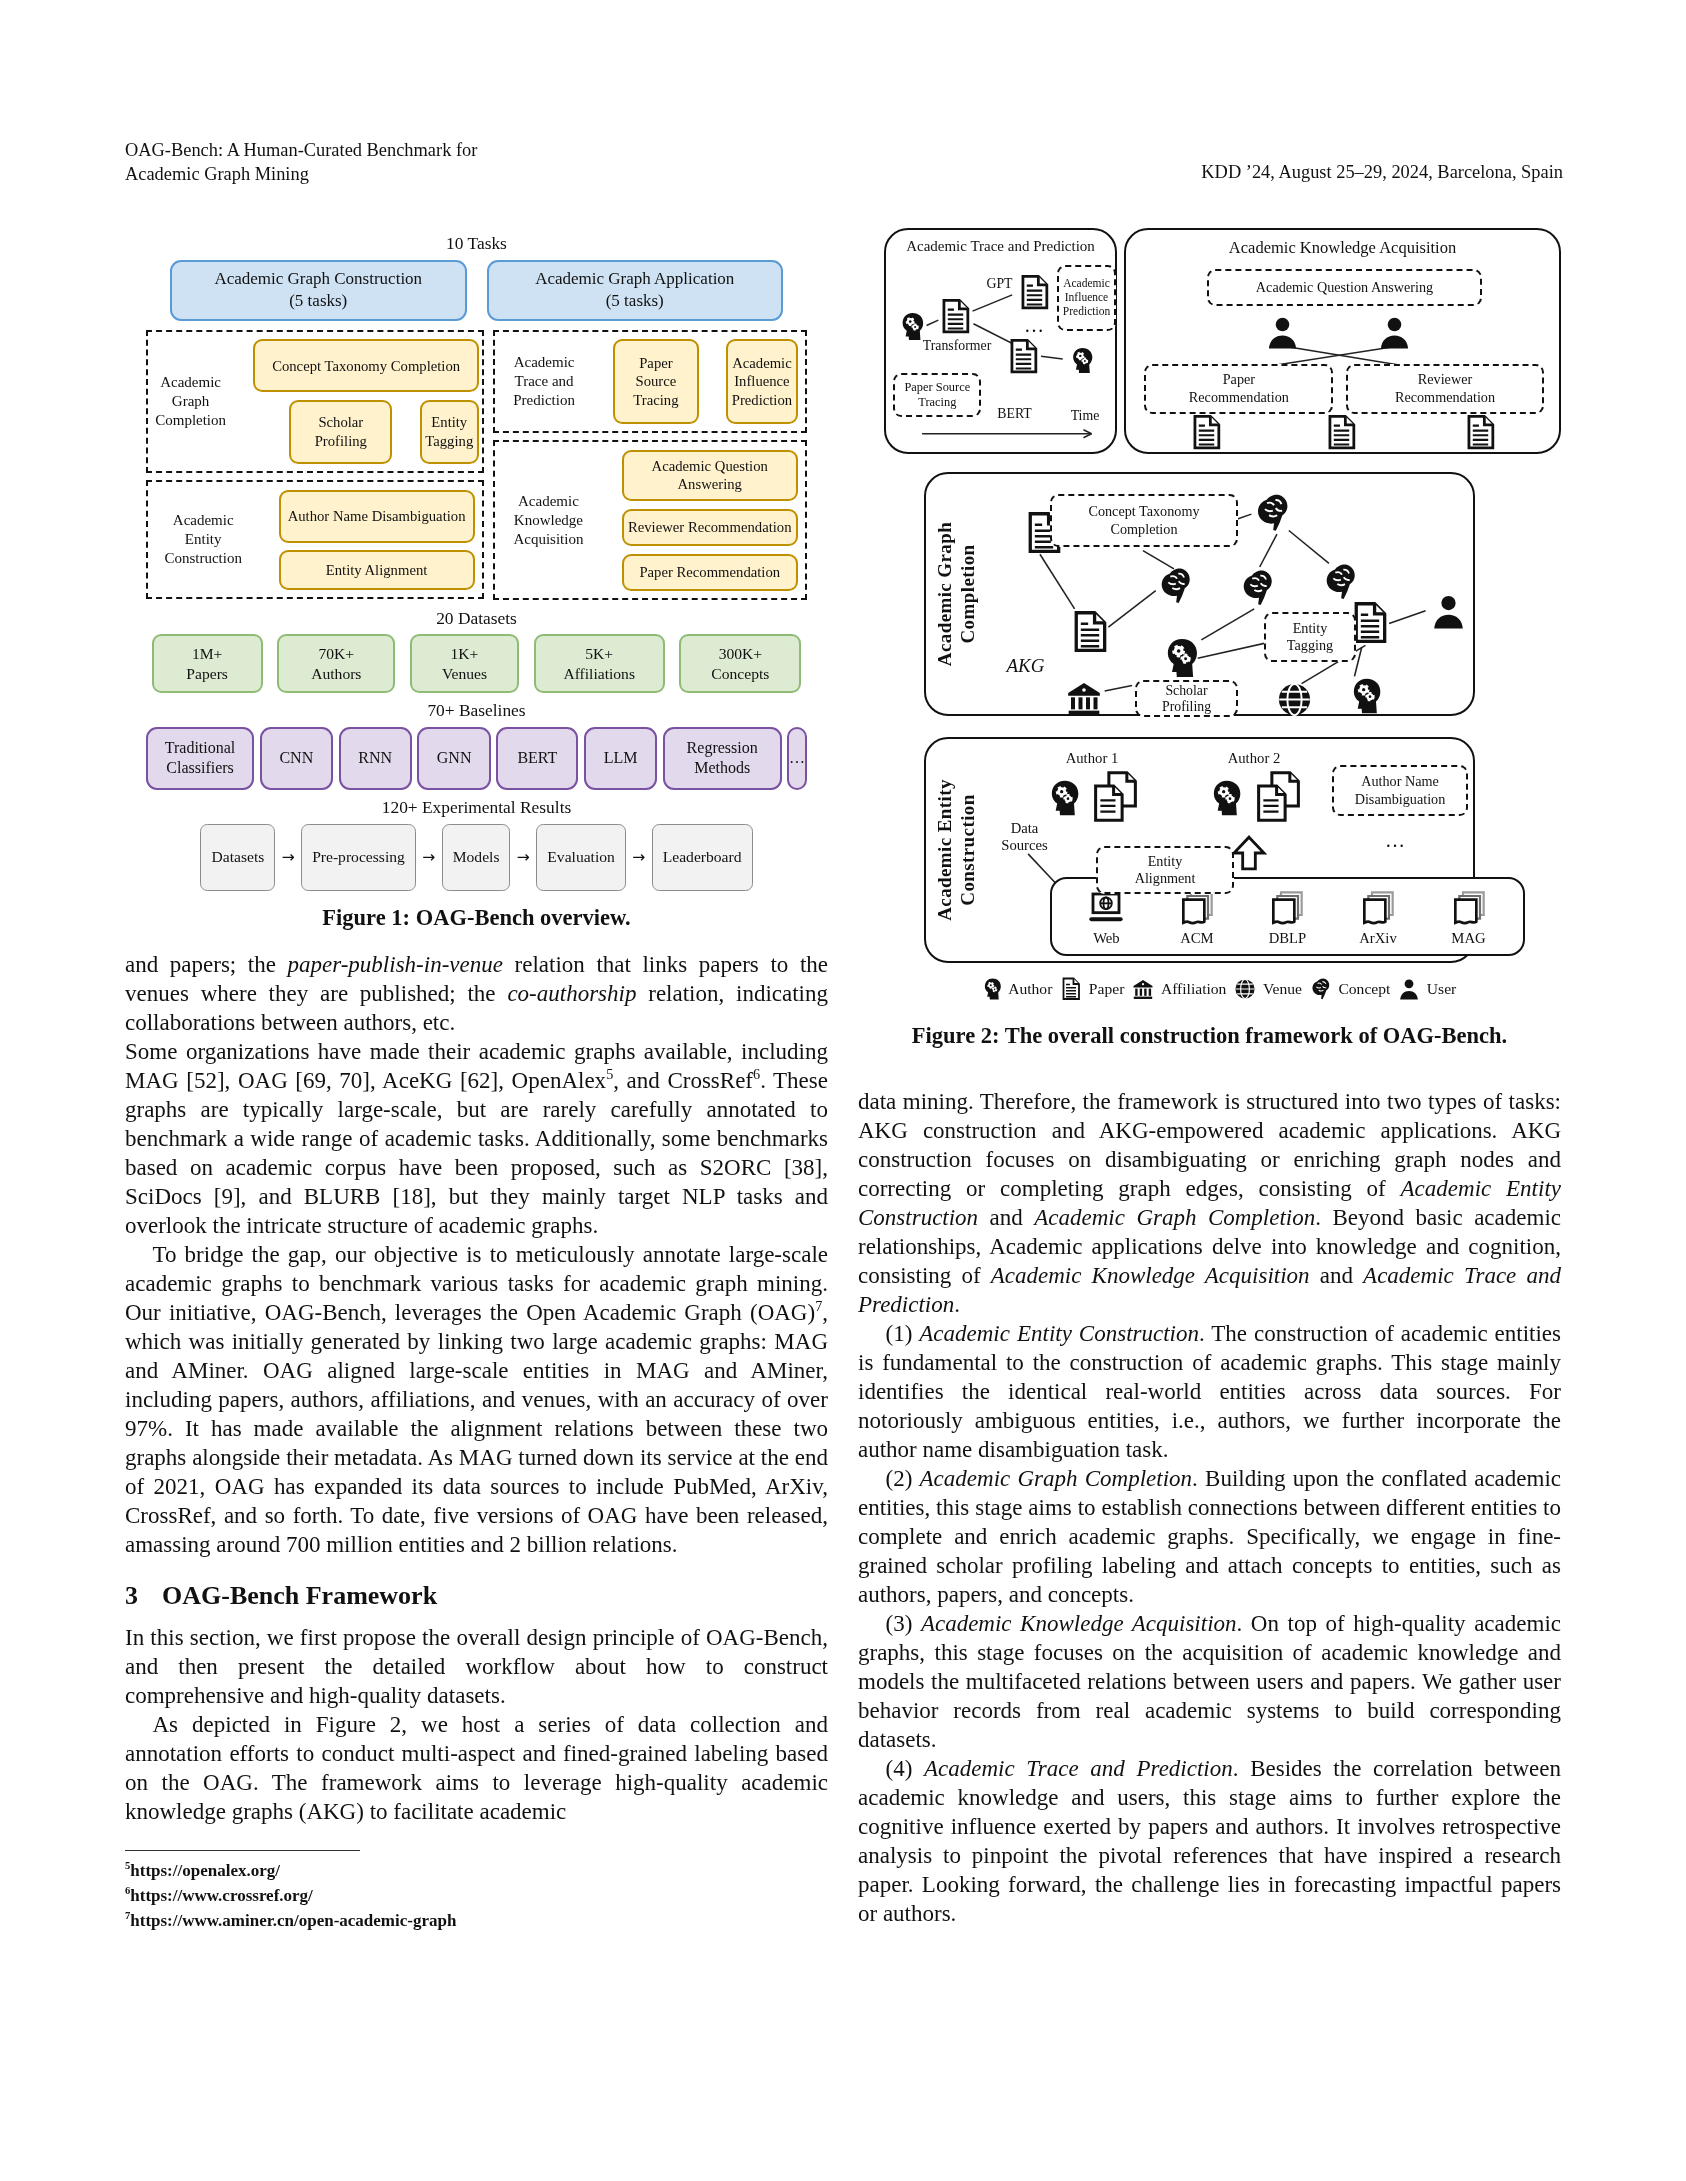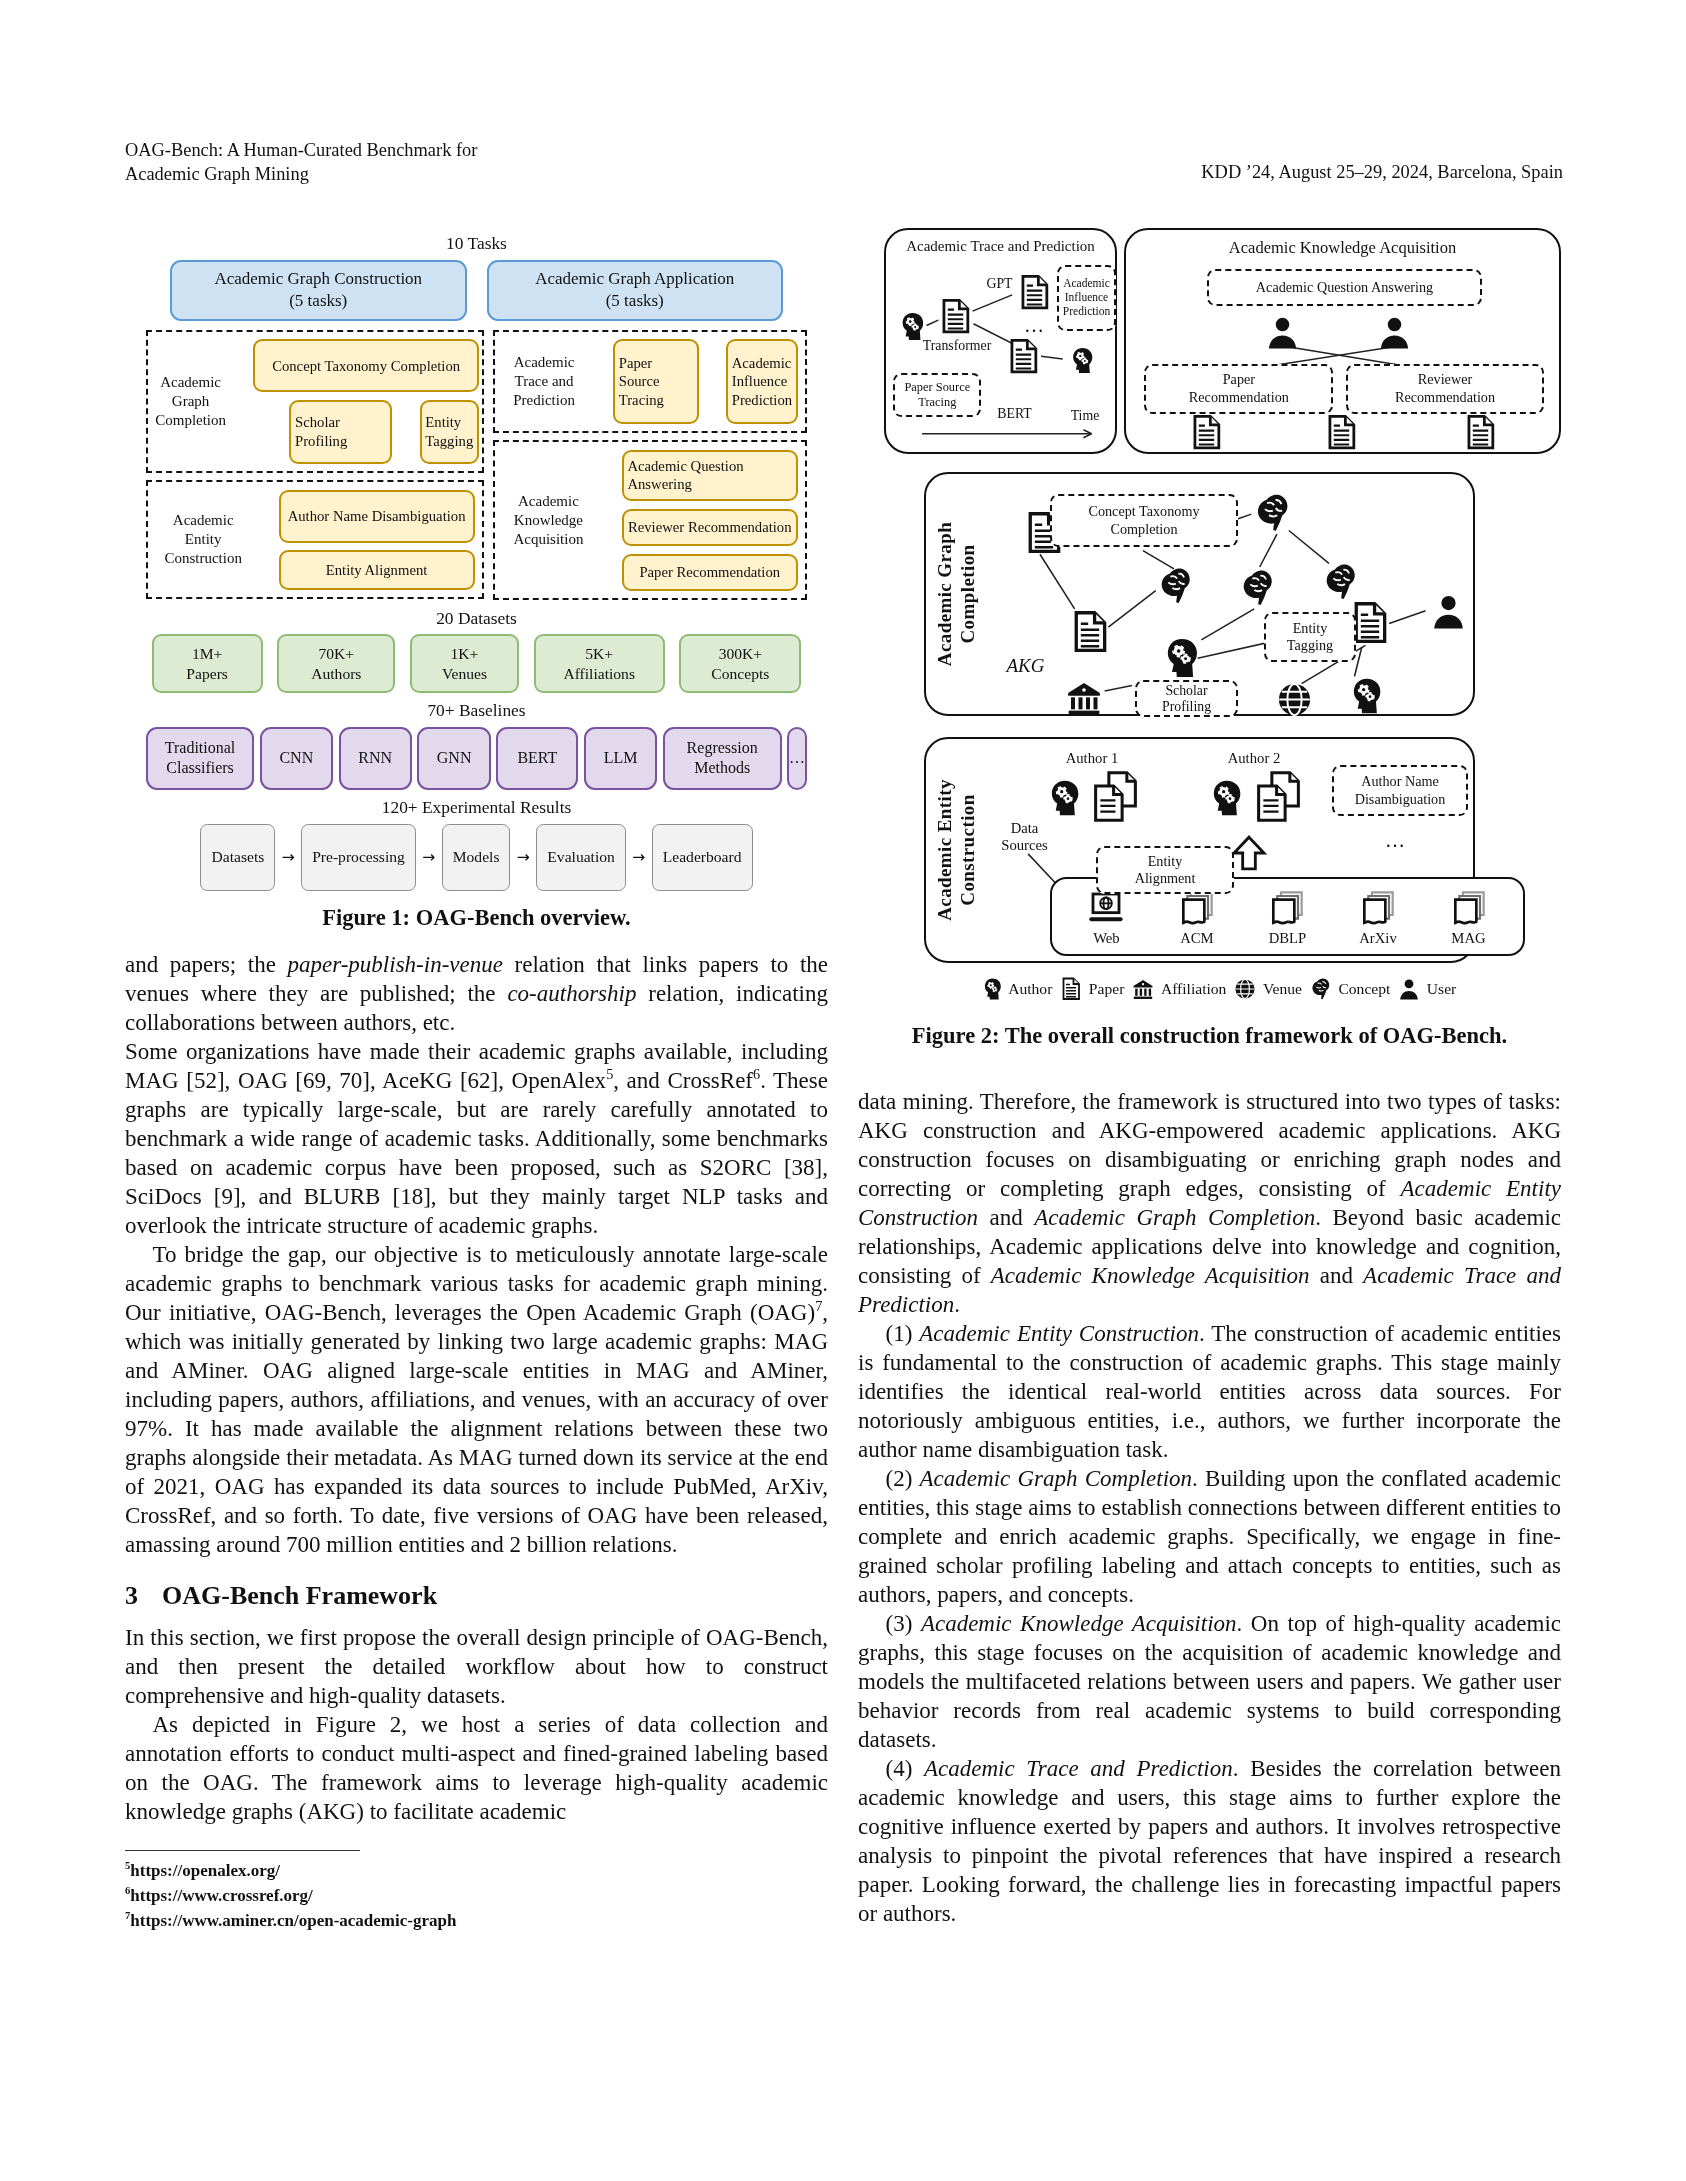--- a/index.html
+++ b/index.html
@@ -26,21 +26,21 @@
   .f1{width:661px;margin:0 auto;font-size:14.7px;}
   .f1-label{text-align:center;font-size:17.4px;margin:7.3px 0 5.5px;}
   .f1-blue-row{display:flex;gap:20px;padding:0 24px;}
   .fbox{display:flex;flex-direction:column;align-items:center;justify-content:center;text-align:center;border-radius:11px;}
   .blue{flex:1;height:57px;background:var(--task-blue-fill);border:2.4px solid var(--task-blue-border);font-size:17px;line-height:22px;}
   .f1-groups{display:flex;gap:9.2px;margin-top:9.2px;justify-content:center;}
   .f1-col{display:flex;flex-direction:column;gap:7.3px;}
   .group{border:2.4px dashed #111;background:#fff;display:flex;gap:7.3px;padding:7.3px;box-sizing:border-box;}
   .group-label{display:flex;align-items:center;justify-content:center;text-align:center;font-size:15px;line-height:19px;}
   .ybox{background:var(--task-yellow-fill);border:2.2px solid var(--task-yellow-border);border-radius:9.2px;
-        display:flex;align-items:center;justify-content:center;font-size:14.7px;line-height:18.4px;padding:1.8px 3.7px;box-sizing:border-box;margin-left:20px;}
+        display:flex;align-items:center;justify-content:center;text-align:center;font-size:14.7px;line-height:18.4px;padding:1.8px 3.7px;box-sizing:border-box;margin-left:20px;}
   .f1-data-row{display:flex;justify-content:center;gap:14.7px;margin-top:3.7px;}
   .gbox{height:55px;background:var(--dataset-green-fill);border:2.2px solid var(--dataset-green-border);font-size:15.6px;line-height:20px;border-radius:9.2px;}
   .f1-base-row{display:flex;justify-content:center;gap:5.5px;margin-top:3.7px;}
   .pbox{height:59px;background:var(--baseline-purple-fill);border:2.4px solid var(--baseline-purple-border);font-size:16px;line-height:20px;border-radius:11px;}
   .f1-pipe-row{display:flex;justify-content:center;align-items:center;gap:6.4px;margin-top:5.5px;}
   .pipe{background:var(--pipeline-gray-fill);border:1.8px solid var(--pipeline-gray-border);border-radius:7.3px;height:33px;
         display:flex;align-items:center;padding:16px 10px;font-size:15.6px;}
   .pipe-arrow{font-family:"DejaVu Sans",sans-serif;font-size:15.6px;}
   
   .f2{position:relative;height:861px;}

